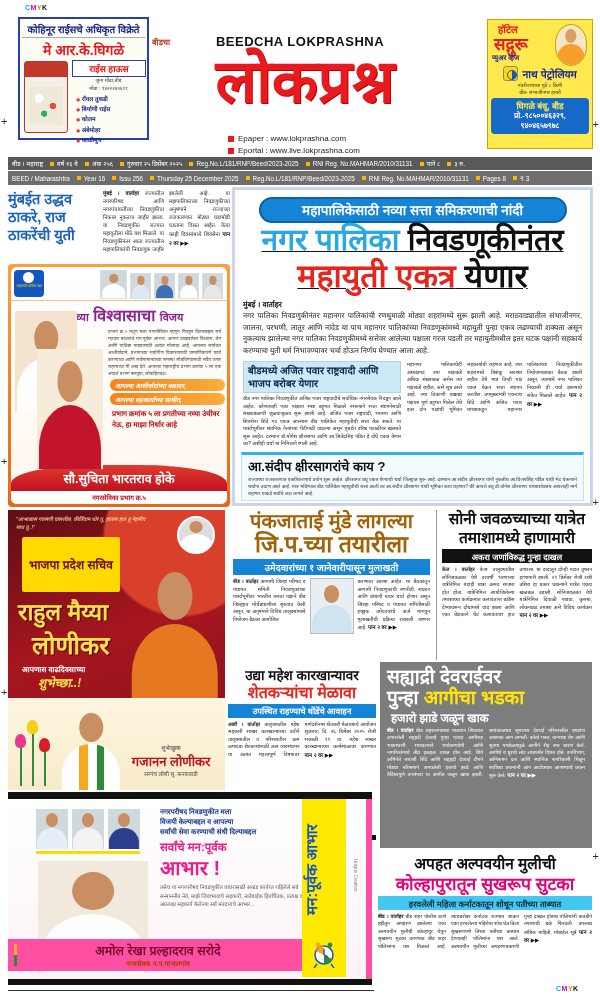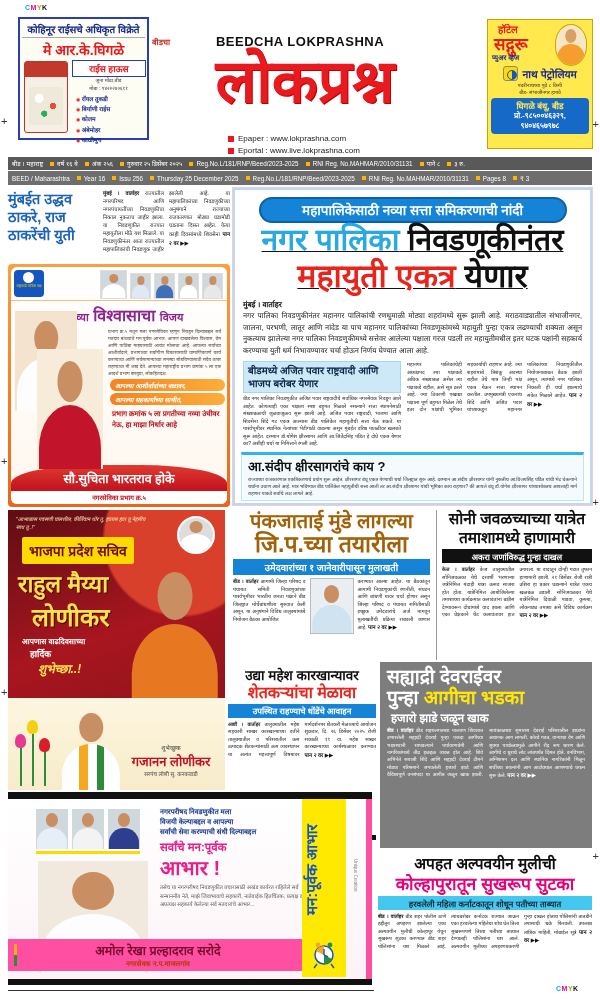--- a/index.html
+++ b/index.html
@@ -107,21 +107,21 @@
   .main-cols { flex:1; font-size:5px; line-height:1.5; color:#222; column-count:3; column-gap:5px; text-align:justify; }
   .ksr-box { margin:4px 6px 0; border:1px solid #bfe4f5; border-top:3px solid #2fb3e8; background:#f4fbff; padding:2px 6px 3px; }
   .ksr-box .hd { font-size:13px; font-weight:900; color:#111; }
   .ksr-box .bd { font-size:4.8px; line-height:1.5; color:#333; text-align:justify; margin-top:1px; }
 
   
   .ad-lon { left:8px; top:510px; width:217px; height:280px; background:
       radial-gradient(circle at 80% 10%, #d8402b 0 25%, transparent 26%),
       linear-gradient(160deg,#5f0d14,#a8161f 45%,#7d1118); overflow:hidden; }
   .lon-quote { margin:6px 8px 0; width:130px; color:#ffe4b3; font-size:5.2px; font-style:italic; line-height:1.5; }
-  .lon-tag { margin:5px 0 0 14px; display:inline-block; background:#ffd900; color:#6b0d12; font-size:14px; font-weight:bold; padding:4px 7px; border-radius:2px; }
+  .lon-tag { margin:5px 0 0 14px; display:inline-block; background:#ffd900; color:#6b0d12; font-size:12px; font-weight:bold; padding:19px 7px; border-radius:2px; }
   .lon-name1 { margin:3px 0 0 10px; font-size:23px; font-weight:900; color:#ffe14d; text-shadow:1px 1px 0 #40060a; }
   .lon-name2 { margin:0 0 0 24px; font-size:25px; font-weight:900; color:#ffe14d; text-shadow:1px 1px 0 #40060a; }
   .lon-l3 { margin:3px 0 0 14px; font-size:7.5px; color:#fff; font-weight:bold; }
   .lon-l4 { margin:1px 0 0 22px; font-size:9px; color:#fff; font-weight:bold; }
   .lon-l5 { margin:0 0 0 30px; font-size:12px; color:#ffe14d; font-weight:bold; font-style:italic; }
   .lon-man { position:absolute; right:4px; top:48px; width:92px; height:140px; --bg:transparent; --shirt:#e87722; }
   .lon-circ { position:absolute; right:10px; top:6px; width:38px; height:38px; border-radius:50%; border:2px solid #fff; --bg:#ddd; --shirt:#fff; }
   .lon-bot { position:absolute; left:0; bottom:0; width:100%; height:92px; background:linear-gradient(180deg,#fdf6e0,#f7ebc9); }
   .lon-man2 { position:absolute; left:52px; bottom:0; width:62px; height:86px; --shirt:#fff; --bg:transparent; }
   .lon-man2::after { background:linear-gradient(90deg,#fff 30%, #f6a821 30% 45%, #fff 45% 60%, #2e8b3a 60% 72%, #fff 72%); }
@@ -370,21 +370,20 @@
     </div>
   </div>
 
   <div class="abs ad-lon">
     <div class="lon-circ person"></div>
     <div class="lon-quote">"आभाळास गवसणी घालशील, कीर्तिवान थोर तू, हातास हात तू नेहमीच साथ तू..!"</div>
     <div class="lon-tag">भाजपा प्रदेश सचिव</div>
     <div class="lon-name1">राहुल मैय्या</div>
     <div class="lon-name2">लोणीकर</div>
     <div class="lon-l3">आपणास वाढदिवसाच्या</div>
-    <div class="lon-l4">हार्दिक</div>
     <div class="lon-l5">शुभेच्छा..!</div>
     <div class="lon-man person"></div>
     <div class="lon-bot">
       <div class="tulips">
         <i style="left:8px;"></i>
           <i style="left:20px;height:52px;"></i>
           <i style="left:32px;height:38px;"></i>
         <b style="left:3px;top:18px;background:#e6398f;"></b>
         <b style="left:15px;top:4px;background:#f4d013;"></b>
         <b style="left:27px;top:22px;background:#d81e28;"></b>

